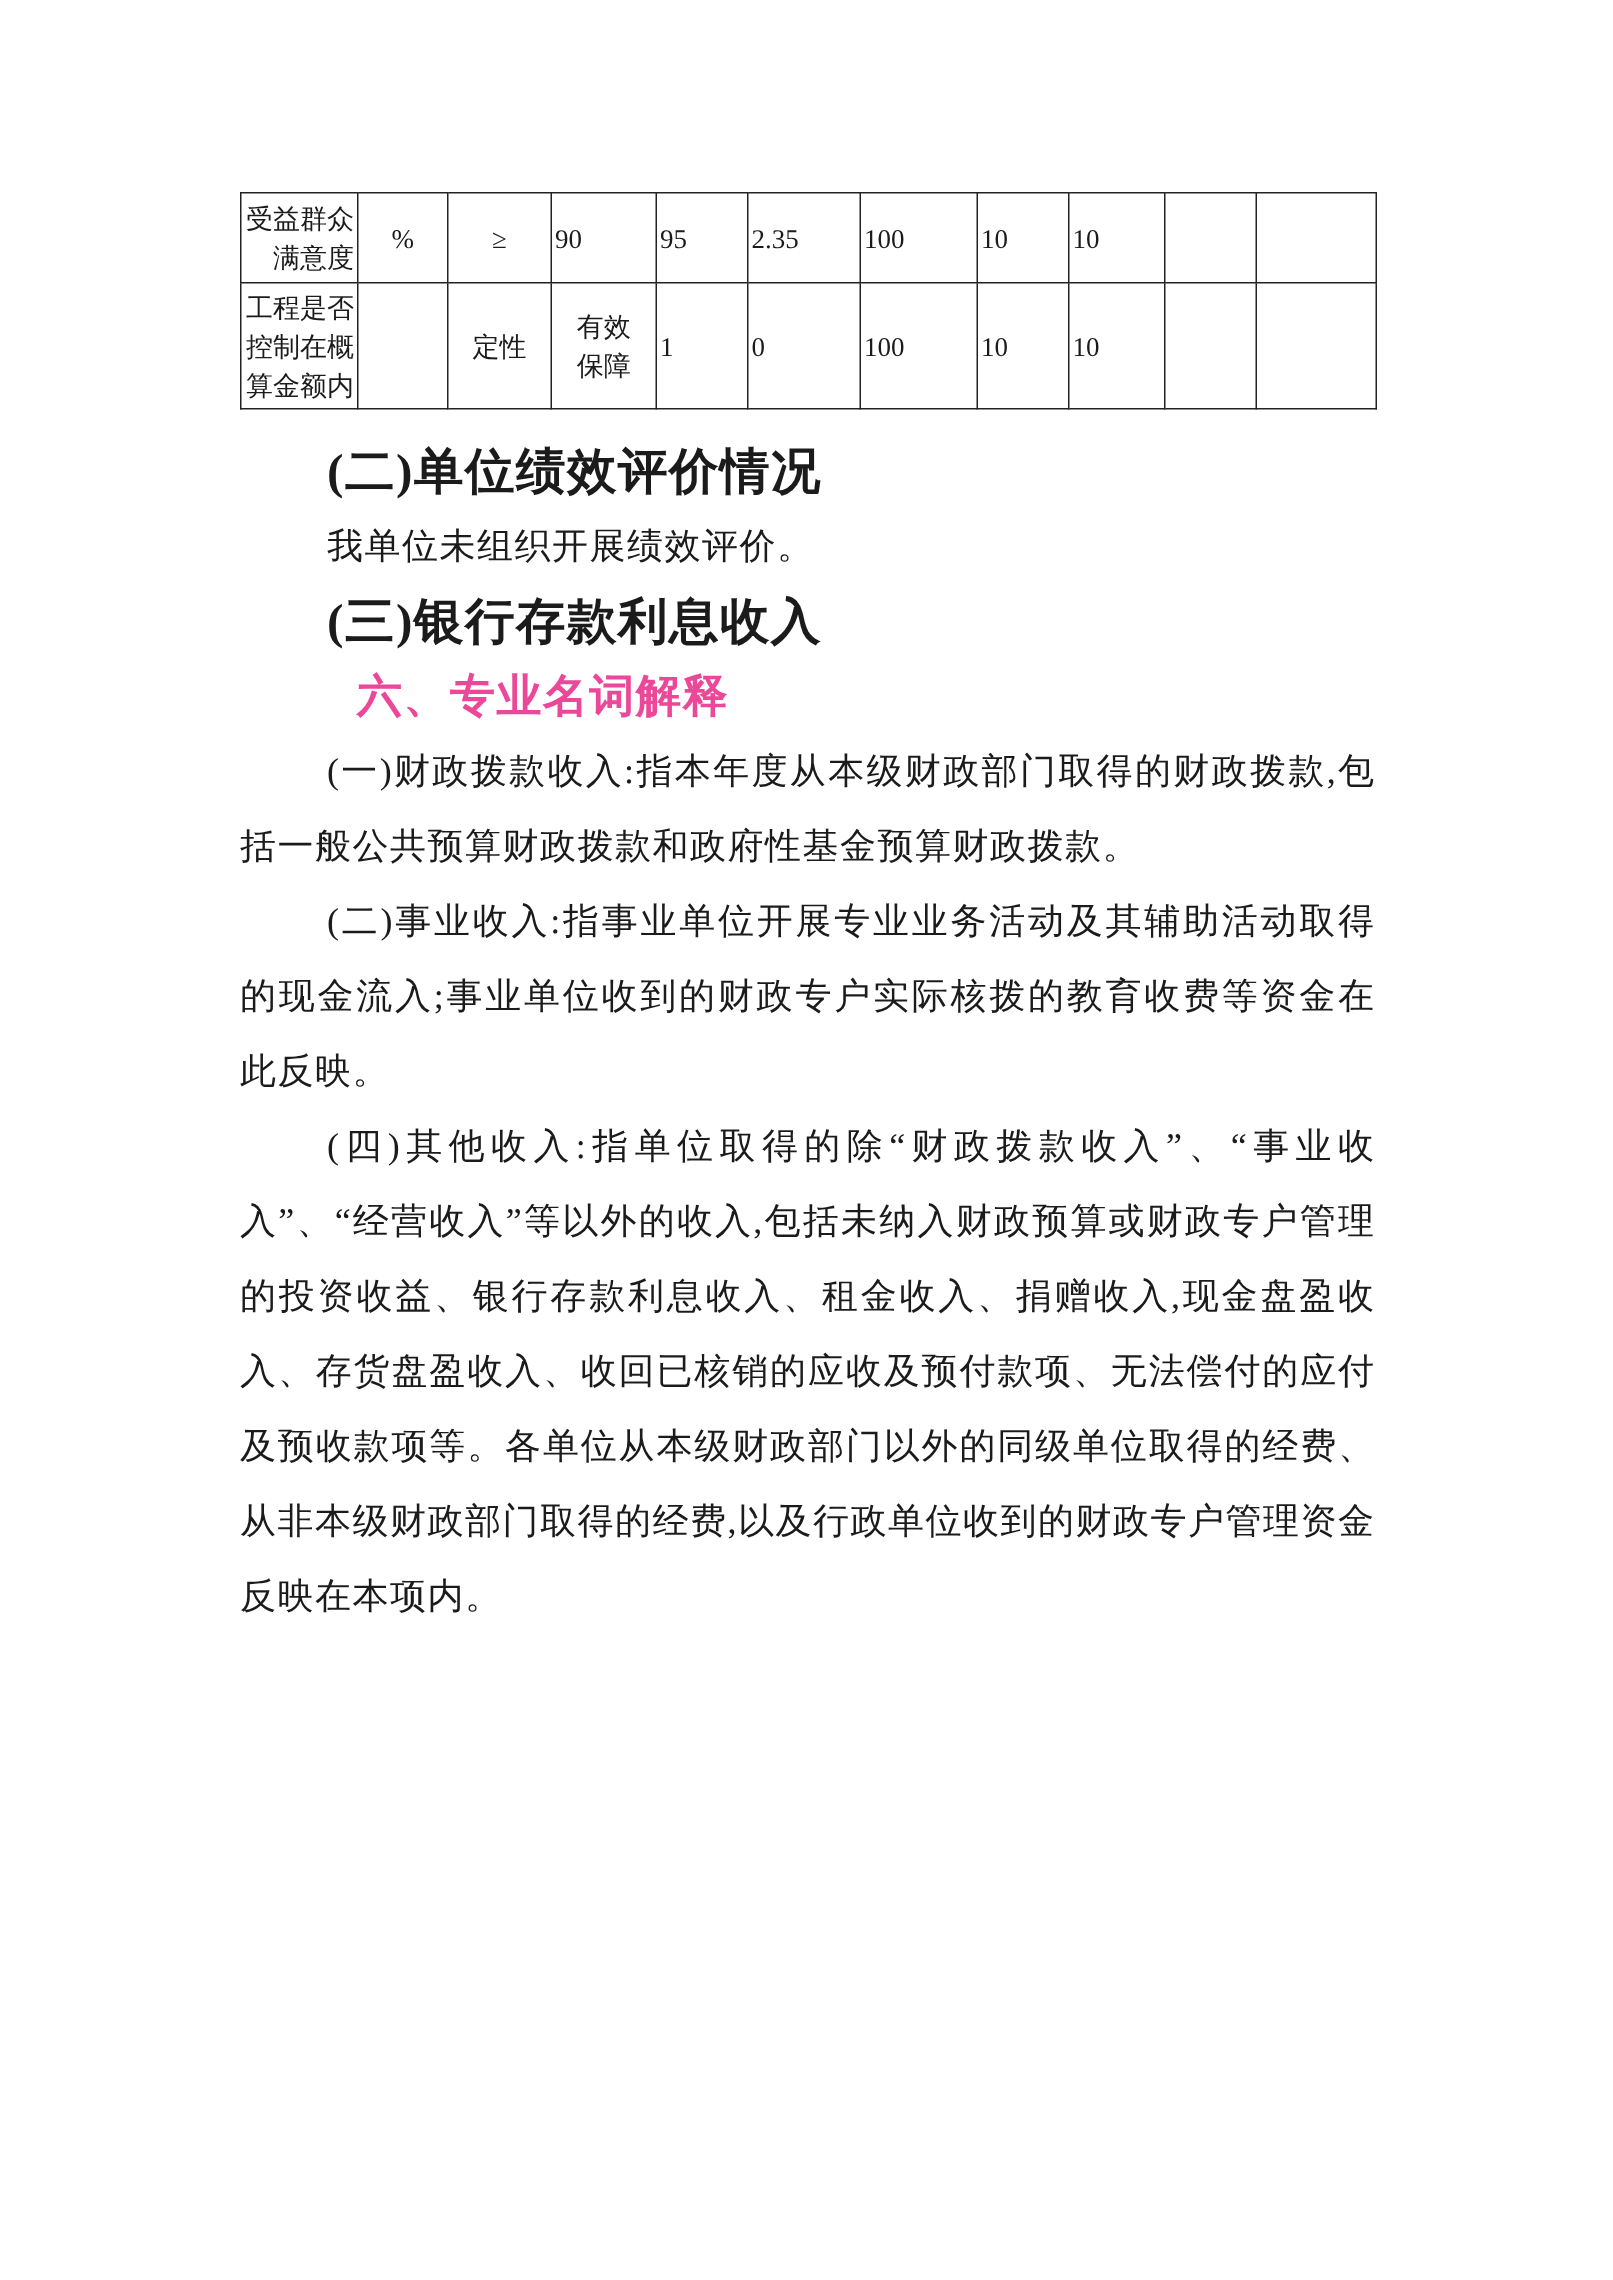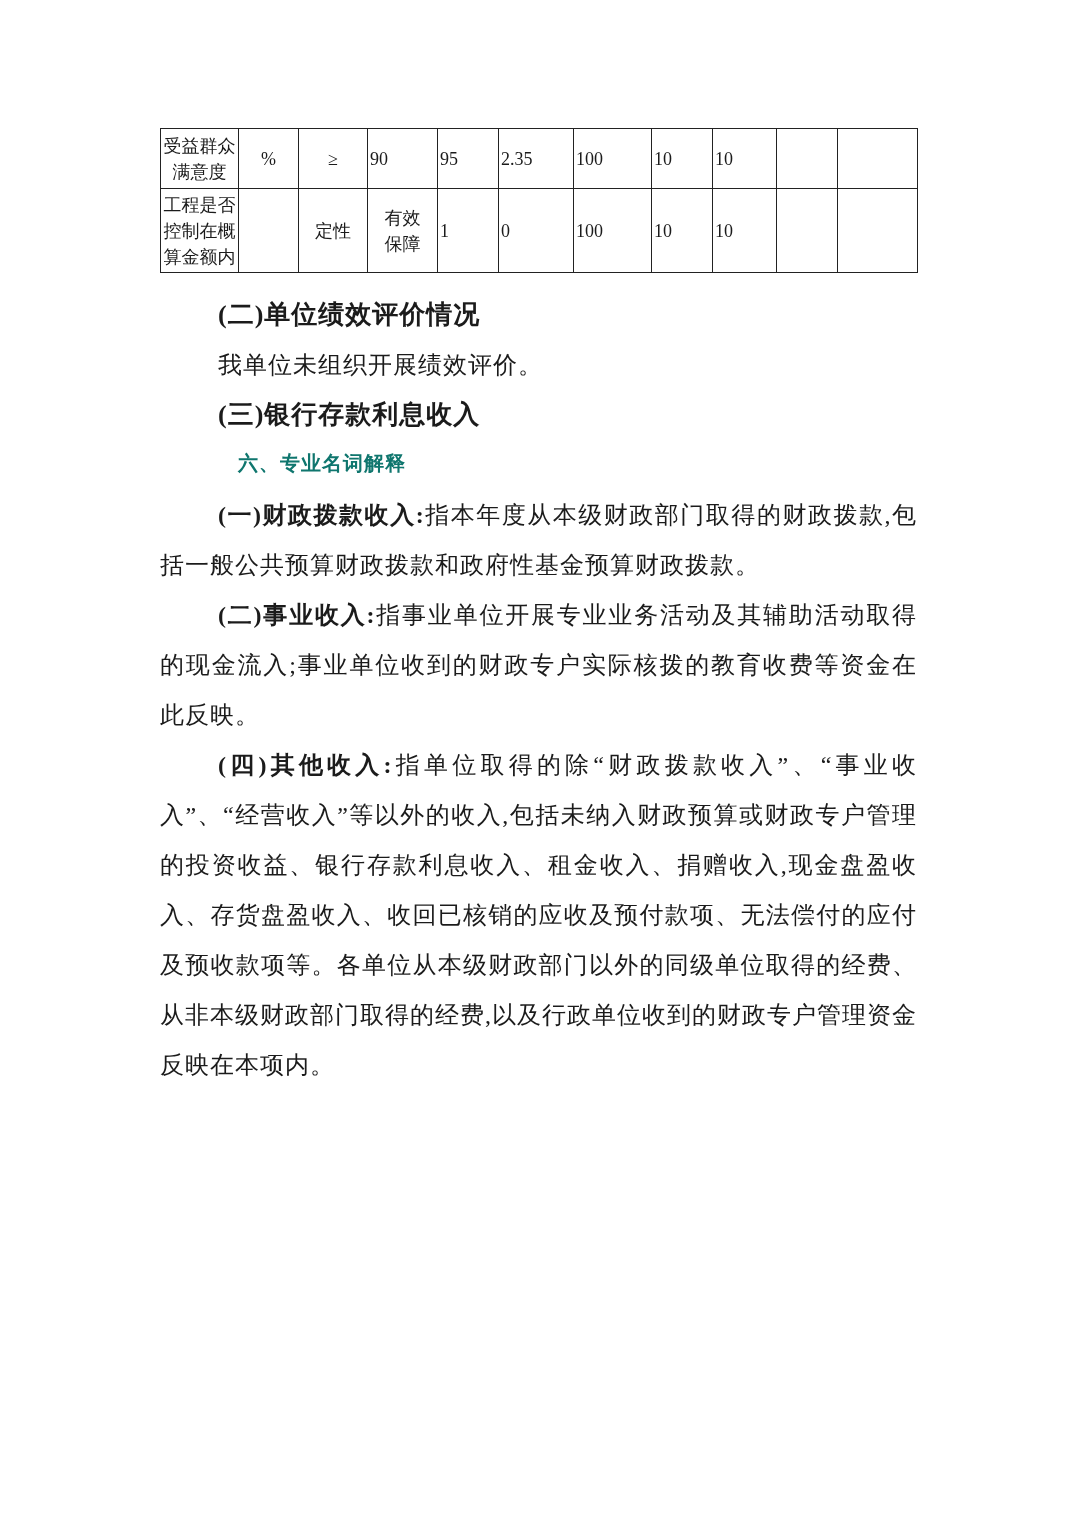--- a/index.html
+++ b/index.html
@@ -35,59 +35,59 @@
     font-size: 18px;
     line-height: 26px;
     vertical-align: middle;
     padding: 2px;
     box-sizing: border-box;
     white-space: pre-line;
     overflow: hidden;
   }
   table.grid tr.r1 { height: 60px; }
   table.grid tr.r2 { height: 84px; margin-left: 40px; }
-  td.cell-name { text-align: center; padding-left: 3px; }
+  td.cell-name { text-align: right; padding-left: 3px; }
   td.cell-ctr  { text-align: center; }
   td.cell-num  { text-align: left; padding-right: 4px; }
 
   
   .text-block {
     position: absolute;
     left: 160px;
     top: 290px;
     width: 757px;
   }
   .h-serif {
     margin: 0;
-    font-size: 26px;
+    font-size: 33px;
     font-weight: bold;
     line-height: 50px;
     letter-spacing: 1px;
     text-indent: 58px;
   }
   .h-sans {
     margin: 0;
-    font-size: 20px;
+    font-size: 30px;
     font-weight: bold;
     line-height: 50px;
     letter-spacing: 1px;
     text-indent: 78px;
-    font-family: Liberation Mono, monospace;
-    color: #0f766e;
+    font-family: Liberation Serif, serif;
+    color: #ec4899;
   }
   .para {
     margin: 0;
     font-size: 24px;
     line-height: 50px;
     letter-spacing: 1px;
     text-indent: 58px;
     text-align: justify;
     text-justify: inter-character;
   }
-  .para b { font-weight: bold; }
+  .para b { font-weight: normal; }
 </style>
 </head>
 <body>
 
 <div class="page">
 
   <table class="grid">
     <colgroup>
       <col style="width:78px">
         <col style="width:60px">

